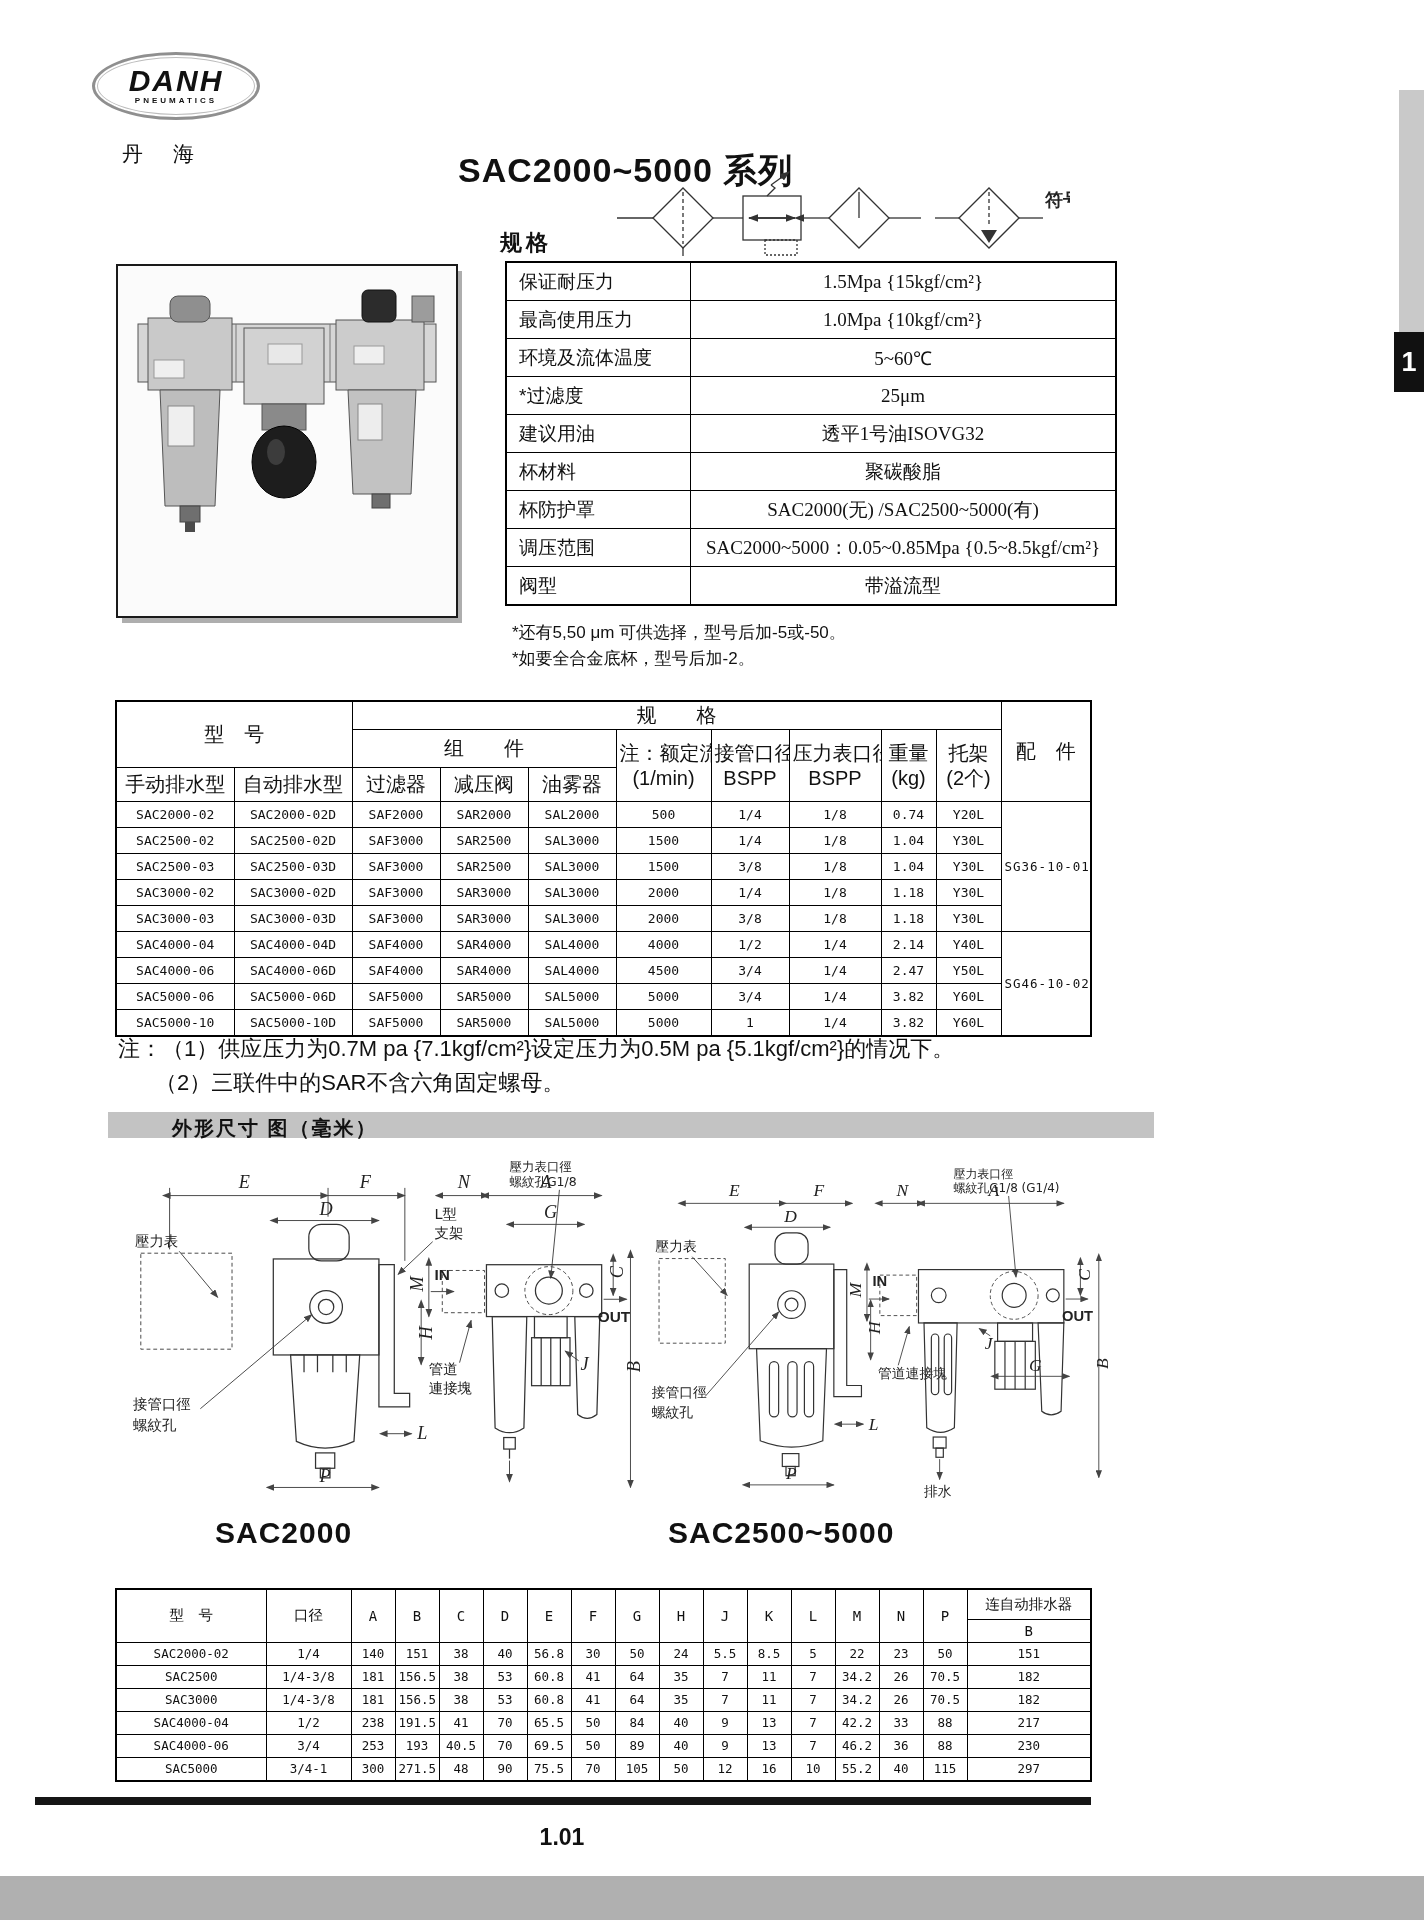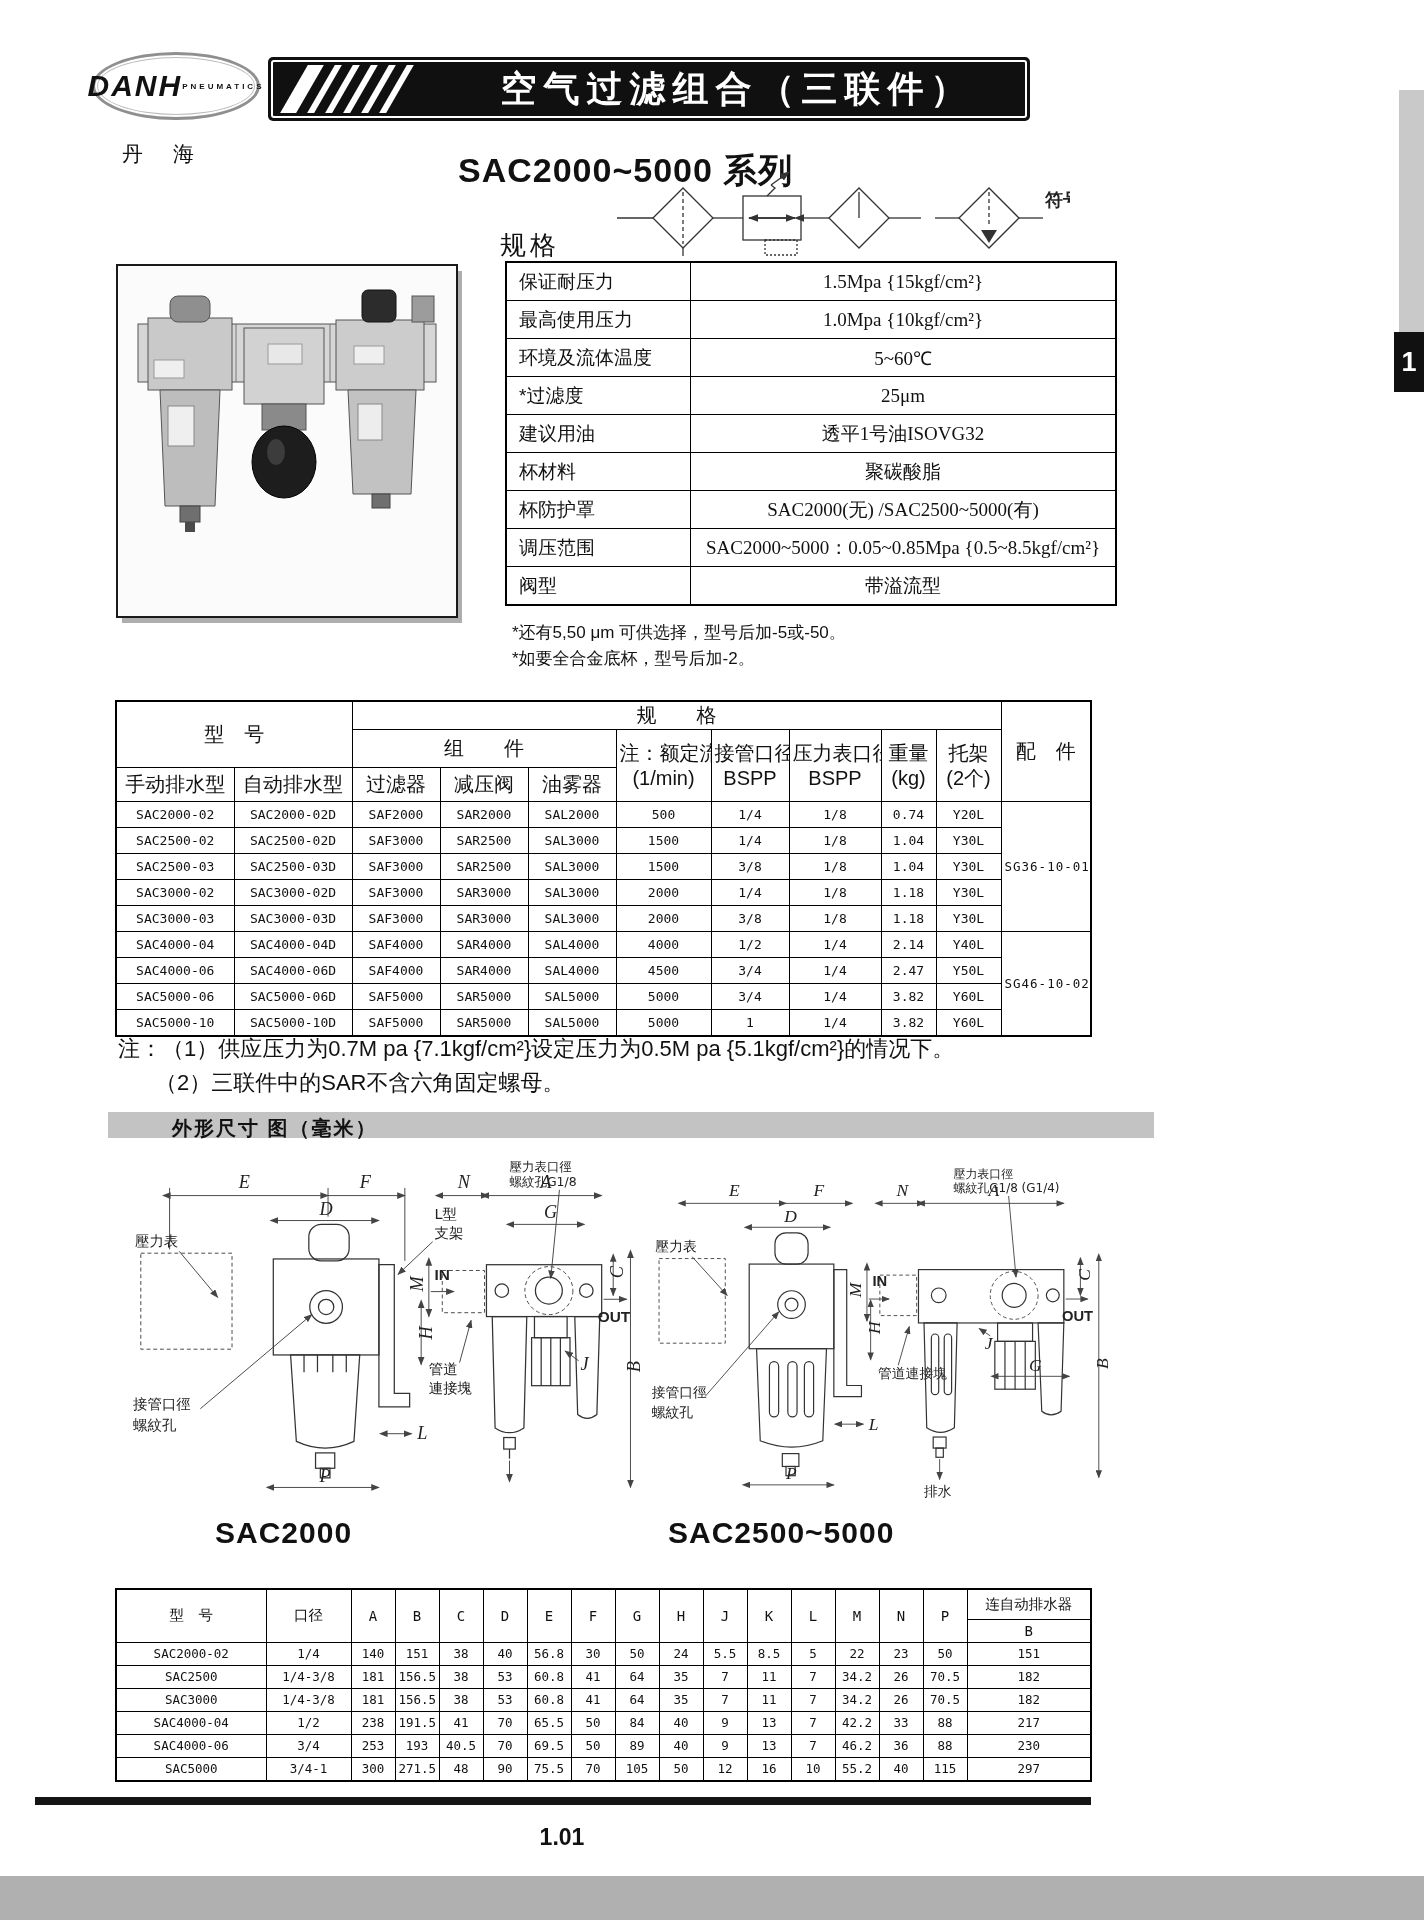--- a/index.html
+++ b/index.html
@@ -3,39 +3,39 @@
 <meta charset="utf-8">
 <style>
   html,body{margin:0;padding:0;background:#e8e8e8;}
   .page{position:relative;width:1424px;height:1920px;background:#fff;margin:0 auto;
         font-family:"Liberation Sans","DejaVu Sans",sans-serif;color:#111;overflow:hidden;}
   .abs{position:absolute;}
 
   
   .logo-oval{width:162px;height:62px;border:3px solid #8f8f8f;border-radius:50%;
              box-shadow:inset 0 0 0 2px #fff, inset 0 0 0 3px #bdbdbd;
-             display:flex;flex-direction:row;align-items:center;justify-content:center;background:#fff;}
+             display:flex;flex-direction:column;align-items:center;justify-content:center;background:#fff;}
   .logo-word{font-weight:bold;font-size:30px;letter-spacing:2px;font-style:italic;line-height:28px;}
   .logo-sub{font-size:8px;font-weight:bold;letter-spacing:3px;margin-top:1px;}
   .logo-cn{text-align:left;font-size:21px;letter-spacing:30px;margin-top:20px;padding-left:30px;}
 
   
   .title-bar{background:#101010;border-radius:5px;}
   .title-inner{position:absolute;inset:3px;border:2px solid #fff;border-radius:3px;}
   .stripes{position:absolute;left:26px;top:8px;bottom:8px;display:flex;gap:11px;transform:skewX(-30deg);}
   .stripes .s{background:#fff;height:100%;}
   .title-text{position:absolute;left:190px;right:14px;top:0;bottom:0;display:flex;align-items:center;justify-content:center;
               color:#fff;font-size:36px;font-weight:bold;letter-spacing:7px;}
 
   .series-heading{font-size:34px;font-weight:bold;letter-spacing:1px;}
 
   .photo-banner{background:#b2b2b2;text-align:center;font-weight:bold;font-size:23px;letter-spacing:2px;line-height:31px;}
   .photo-box{border:2px solid #1a1a1a;background:#fbfbfb;box-shadow:5px 6px 0 -1px #aeaeae;}
 
-  .spec-title{font-size:26px;font-weight:normal;letter-spacing:4px;}
+  .spec-title{font-size:22px;font-weight:bold;letter-spacing:4px;}
 
   
   table{border-collapse:collapse;table-layout:fixed;}
   th,td{border:1px solid #000;padding:0 3px;overflow:hidden;white-space:nowrap;}
 
   .spec-table{width:612px;border:2px solid #000;}
   .spec-table td{height:37px;}
   .spec-table td:first-child{width:168px;text-align:left;padding-left:12px;font-size:19px;}
   .spec-table td:last-child{text-align:center;font-family:"Liberation Serif",serif;font-size:19px;}
   .notes{font-size:17px;line-height:1.55;}
@@ -82,32 +82,20 @@
 <div class="page">
 
   <div class="abs" style="left:92px;top:52px;width:180px;">
     <div class="logo-oval">
       <div class="logo-word">DANH</div>
       <div class="logo-sub">PNEUMATICS</div>
     </div>
     <div class="logo-cn">丹海</div>
   </div>
 
-  <div class="abs title-bar" style="left:268px;top:57px;width:762px;height:64px;">
-    <div class="title-inner"></div>
-    <div class="stripes">
-      <div class="s" style="width:16px;"></div>
-        <div class="s" style="width:7px;"></div>
-      <div class="s" style="width:7px;"></div>
-        <div class="s" style="width:7px;"></div>
-      <div class="s" style="width:7px;"></div>
-        <div class="s" style="width:7px;"></div>
-    </div>
-    <div class="title-text">空气过滤组合（三联件）</div>
-  </div>
 
   <div class="abs series-heading" style="left:458px;top:148px;">SAC2000~5000 系列</div>
 
   <svg class="abs" style="left:615px;top:170px;" width="455" height="88" viewBox="0 0 455 88">
     <defs>
       <marker id="symA" markerWidth="8" markerHeight="6" refX="7" refY="3" orient="auto">
           <path d="M0,0L8,3L0,6Z" fill="#333"></path>
         </marker>
     </defs>
     <g class="ln">

